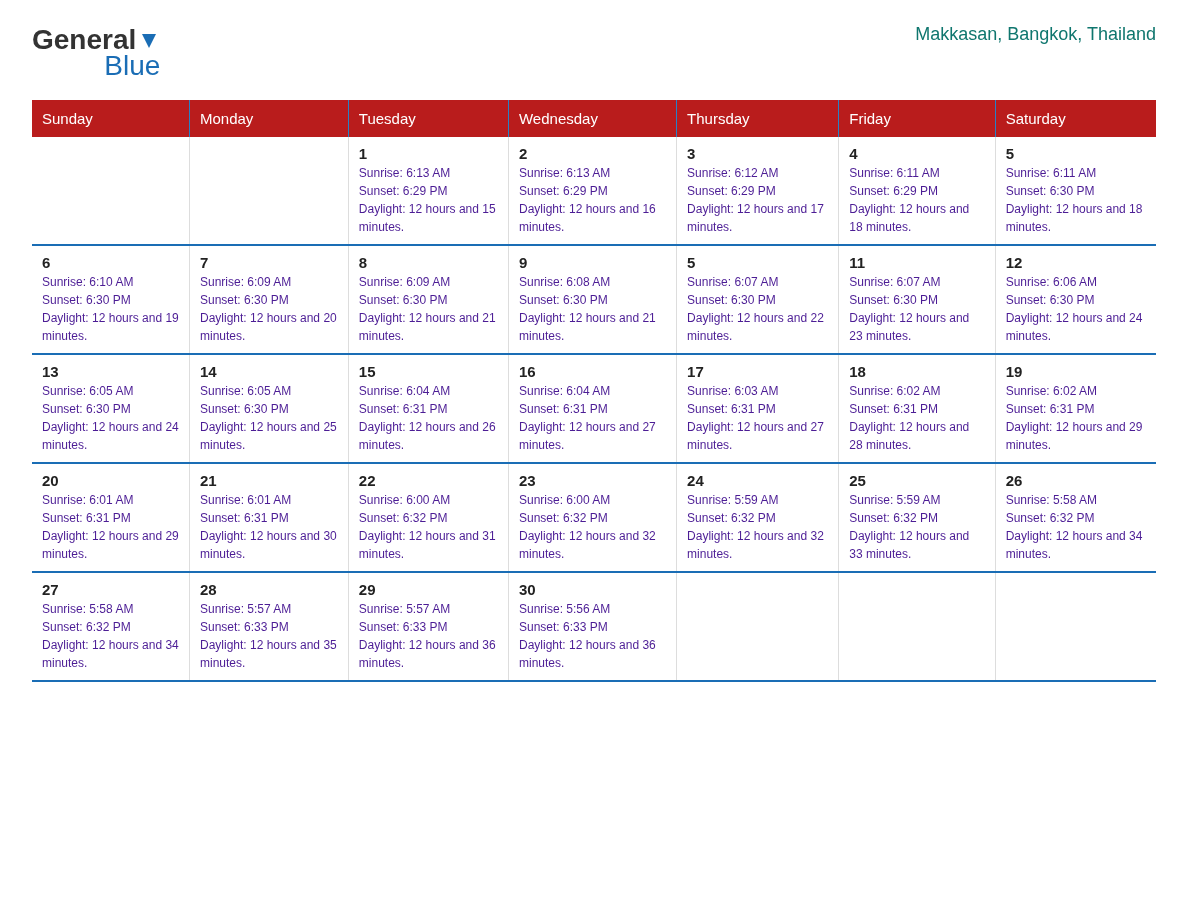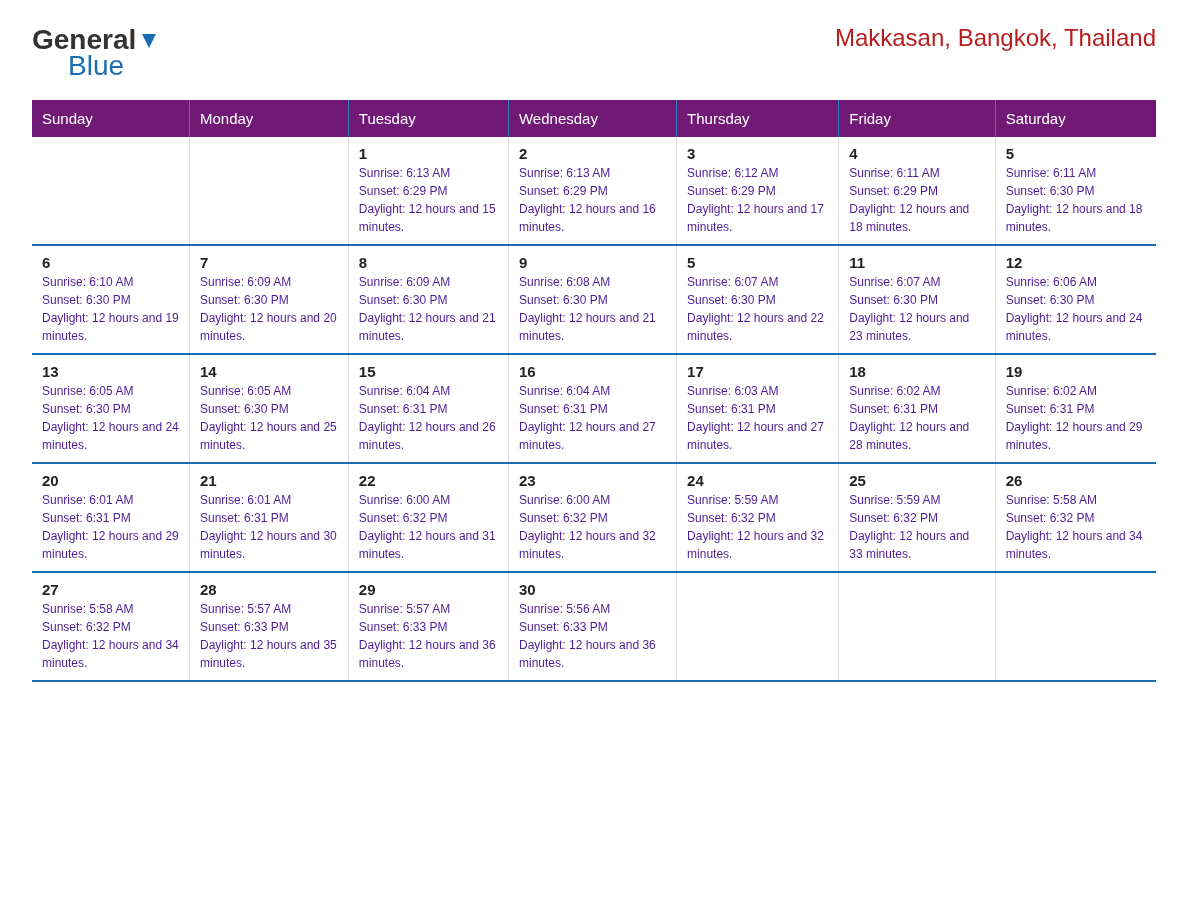--- a/index.html
+++ b/index.html
@@ -11,47 +11,47 @@
     }
     .header {
       display: flex;
       justify-content: space-between;
       align-items: flex-start;
       margin-bottom: 18px;
     }
     .logo {
       display: flex;
       flex-direction: column;
-      align-items: center;
+      align-items: flex-end;
     }
     .logo-blue {
       color: #1a6db5;
       font-size: 28px;
       font-weight: normal;
     }
     .title-block {
       text-align: right;
     }
     .title-block h1 {
       font-size: 52px;
       font-weight: normal;
       color: #222;
       line-height: 1.1;
     }
     .title-block h2 {
-      font-size: 24px;
-      font-weight: normal;
-      color: #b91c1c;
+      font-size: 18px;
+      font-weight: normal;
+      color: #0f766e;
     }
     table {
       width: 100%;
       border-collapse: collapse;
     }
     thead tr {
-      background-color: #701a75;
+      background-color: #b91c1c;
       color: #fff;
     }
     thead th {
       padding: 10px 10px;
       font-size: 15px;
       font-weight: normal;
       text-align: left;
       border-right: 1px solid #2980c4;
     }
     thead th:last-child {

